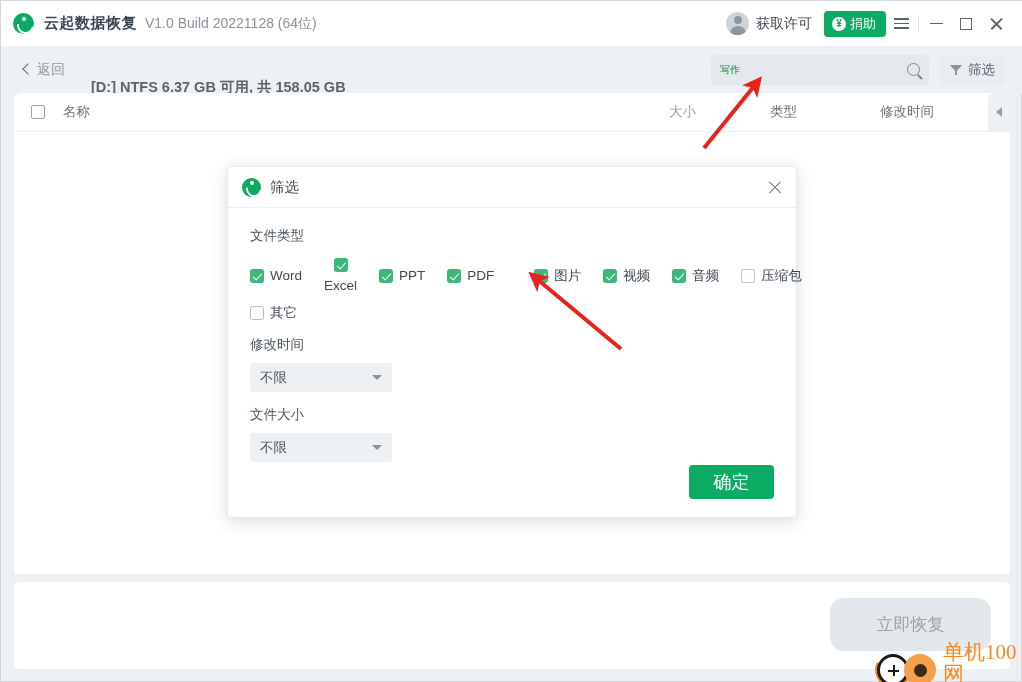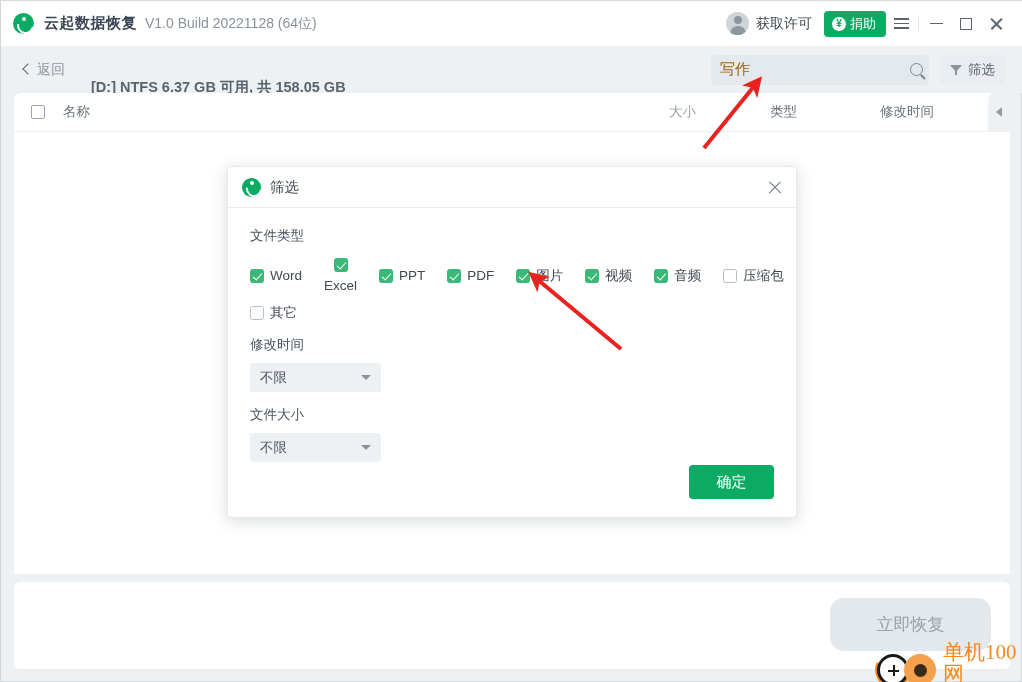--- a/index.html
+++ b/index.html
@@ -122,21 +122,21 @@
   .disk-info {
     margin-left: 26px; font-size: 14.5px; font-weight: bold; color: #5a636d; margin-top: 36px;
   }
   .tb2-right { margin-left: auto; display: flex; align-items: center; padding-right: 17px; }
   .searchbox {
     width: 218px; height: 30px; background: #e4e9ee; border-radius: 4px;
     display: flex; align-items: center; padding: 0 9px;
   }
   .searchbox input {
     flex: 1; border: none; outline: none; background: transparent;
-    font-size: 15px; color: #a16207; font-family: Liberation Mono, monospace;
+    font-size: 10px; color: #15803d; font-family: Liberation Mono, monospace;
   }
   .searchbox input::placeholder { color: #8b939c; }
   .mag-icon {
     width: 13px; height: 13px; border: 1.6px solid #7d858e; border-radius: 50%;
     position: relative; flex: none;
   }
   .mag-icon::after {
     content: ""; position: absolute; right: -4px; bottom: -3px;
     width: 6px; height: 1.6px; background: #7d858e; transform: rotate(45deg);
   }
@@ -251,34 +251,34 @@
   .cb-box.checked { background: #3bb877; border-color: #3bb877; }
   .cb-box.checked::after {
     content: ""; position: absolute; left: 4px; top: 1px;
     width: 4px; height: 8px;
     border: solid #ffffff; border-width: 0 1.8px 1.8px 0;
     transform: rotate(42deg);
   }
   .cb-label { font-size: 13.5px; color: #3f4853; white-space: nowrap; }
   .field-label { font-size: 13.5px; color: #4b5560; margin: 14px 0 9px 0; }
   .select-box {
-    width: 131px; height: 29px; background: #eef1f4; border-radius: 3px;
+    width: 142px; height: 29px; background: #eef1f4; border-radius: 3px;
     display: flex; align-items: center; padding: 0 10px;
     font-size: 13.5px; color: #4b5560; cursor: pointer;
   }
   .caret {
     margin-left: auto; width: 0; height: 0;
     border-left: 5px solid transparent; border-right: 5px solid transparent;
     border-top: 5px solid #8b939c;
   }
   .confirm-btn {
     position: absolute; right: 22px; bottom: 18px;
     width: 85px; height: 34px; border-radius: 4px;
     background: #0bab64; border: none; color: #ffffff;
-    font-size: 15px; font-family: inherit; cursor: pointer;
+    font-size: 18px; font-family: inherit; cursor: pointer;
   }
 
   
   .arrow-layer {
     position: absolute; left: 0; top: 0; width: 1022px; height: 682px;
     pointer-events: none;
   }
 
   
   .watermark {
@@ -417,21 +417,21 @@
             <span class="cb-label">Excel</span>
           </div>
           <div class="cb-item" style="margin-left: 22px;">
             <span class="cb-box checked"></span>
             <span class="cb-label">PPT</span>
           </div>
           <div class="cb-item" style="margin-left: 22px;">
             <span class="cb-box checked"></span>
             <span class="cb-label">PDF</span>
           </div>
-          <div class="cb-item" style="margin-left: 22px;">
+          <div class="cb-item" style="margin-left: 40px;">
             <span class="cb-box checked"></span>
             <span class="cb-label">图片</span>
           </div>
           <div class="cb-item" style="margin-left: 22px;">
             <span class="cb-box checked"></span>
             <span class="cb-label">视频</span>
           </div>
           <div class="cb-item" style="margin-left: 22px;">
             <span class="cb-box checked"></span>
             <span class="cb-label">音频</span>

